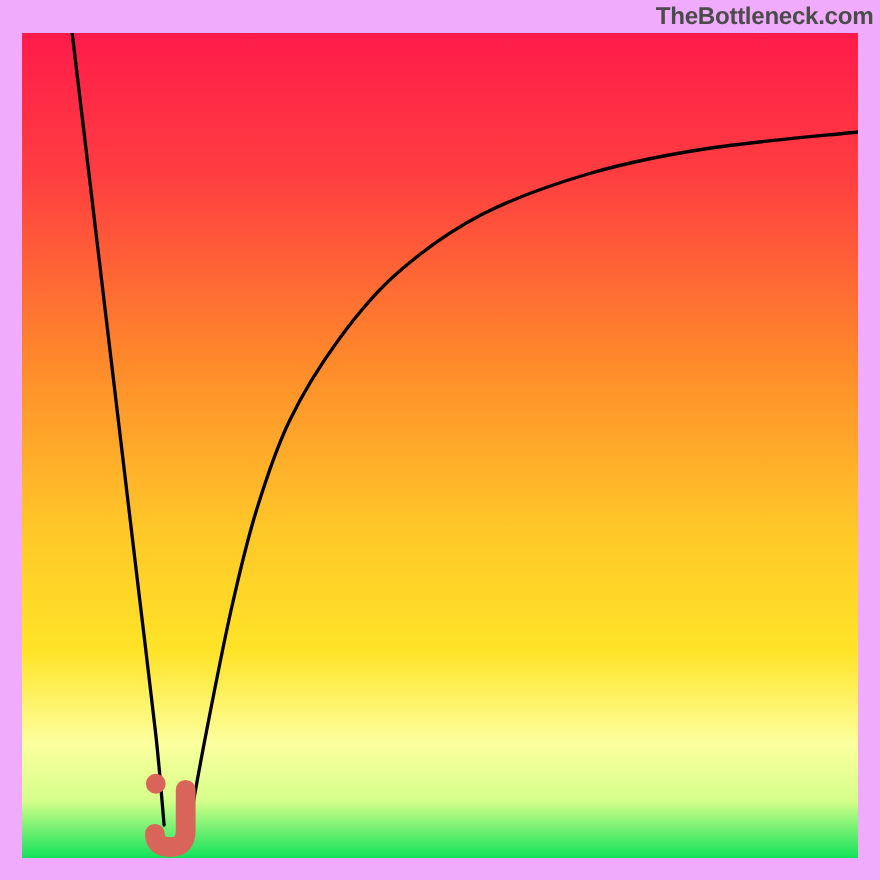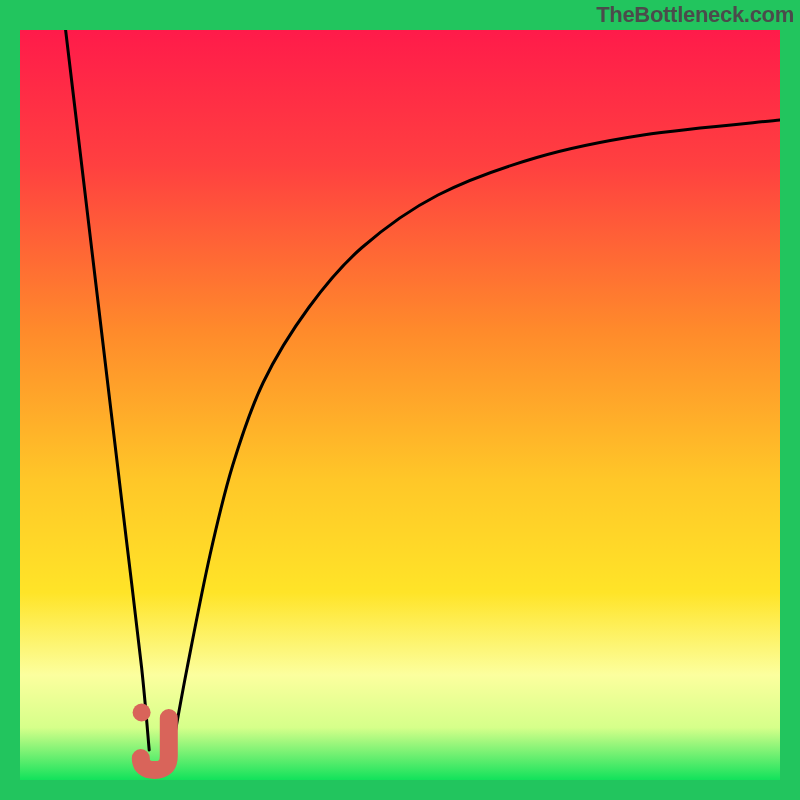--- a/index.html
+++ b/index.html
@@ -1,21 +1,21 @@
 <!DOCTYPE html>
 <html><head>
 <meta charset="utf-8">
 <style>
   * { margin: 0; padding: 0; box-sizing: border-box; }
   html, body { width: 800px; height: 800px; overflow: hidden; background: #000; }
   .page {
     width: 800px;
     height: 800px;
     position: relative;
-    background: #22c55e;
+    background: #f0abfc;
   }
   .watermark {
     position: absolute;
     top: 2px;
     right: 6px;
     font-family: Arial, Helvetica, sans-serif;
     font-size: 22px;
     font-weight: 600;
     color: #4b4b4b;
     z-index: 10;

